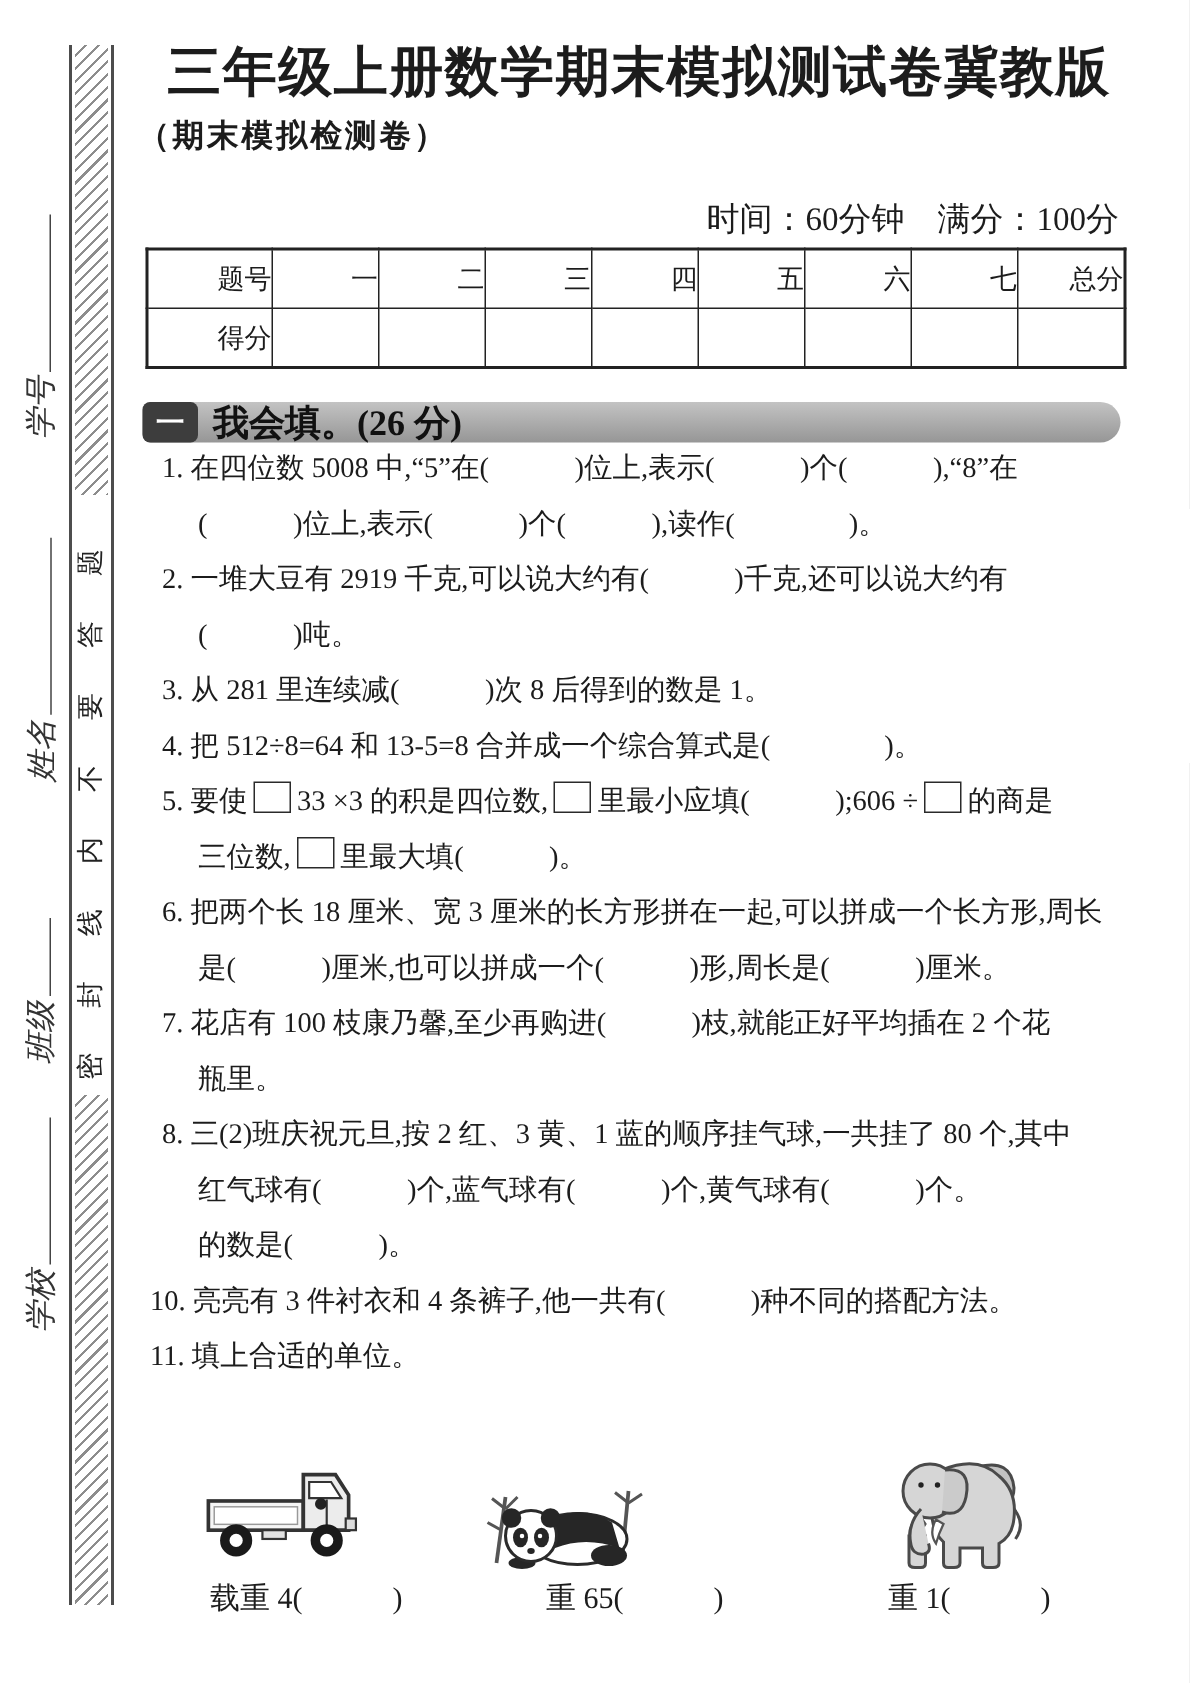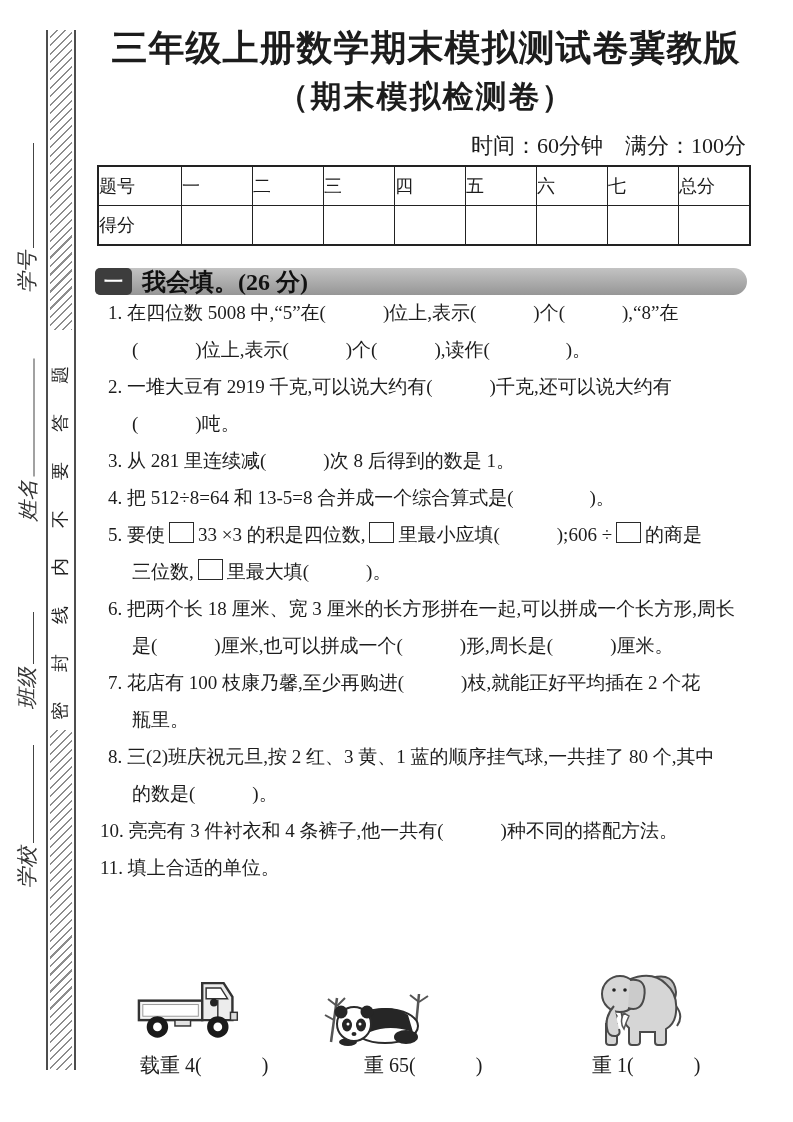--- a/index.html
+++ b/index.html
@@ -31,28 +31,28 @@
   .seal-text {
     position:absolute; left:-150px; top:514px; width:420px; height:28px; line-height:28px;
     transform:rotate(-90deg); text-align:center;
     letter-spacing:30px; font-size:18px; color:#222; font-style:normal;
   }
 
   
   .content { position:absolute; left:92px; top:0; width:668px; height:100%; }
   .title1 { position:absolute; top:24px; left:0; right:0; text-align:center;
             font-size:36px; font-weight:bold; letter-spacing:1px; }
-  .title2 { position:absolute; top:76px; left:0; right:0; text-align:center;
-            font-size:31px; font-weight:bold; letter-spacing:2px; }
+  .title2 { position:absolute; top:76px; left:0; right:0; 
+            font-size:21px; font-weight:bold; letter-spacing:2px; }
   .meta   { position:absolute; top:131px; right:14px; font-size:22px; }
 
   table.score-table { position:absolute; top:165px; left:5px; border-collapse:collapse;
                       border:2.5px solid #222; }
   table.score-table td { border:1.5px solid #222; height:38px; width:70px;
-                         text-align:left; font-size:18px; padding:0; }
+                         text-align:right; font-size:18px; padding:0; }
   table.score-table td.col0 { width:82px; }
 
   .section-bar {
     position:absolute; top:268px; left:3px; width:652px; height:27px;
     background:linear-gradient(180deg,#c3c3c3,#969696);
     border-radius:6px 14px 14px 6px;
     display:flex; align-items:center;
   }
   .section-index {
     width:37px; height:27px; background:#3d3d3d; border-radius:5px;
@@ -153,20 +153,21 @@
         <span>5. 要使</span><span class="sqbox"></span><span>33 ×3 的积是四位数,</span><span class="sqbox"></span><span>里最小应填(　　　);606 ÷</span><span class="sqbox"></span><span>的商是</span>
       </div>
       <div class="ql c">
         <span>三位数,</span><span class="sqbox"></span><span>里最大填(　　　)。</span>
       </div>
       <div class="ql">6. 把两个长 18 厘米、宽 3 厘米的长方形拼在一起,可以拼成一个长方形,周长</div>
       <div class="ql c">是(　　　)厘米,也可以拼成一个(　　　)形,周长是(　　　)厘米。</div>
       <div class="ql">7. 花店有 100 枝康乃馨,至少再购进(　　　)枝,就能正好平均插在 2 个花</div>
       <div class="ql c">瓶里。</div>
       <div class="ql">8. 三(2)班庆祝元旦,按 2 红、3 黄、1 蓝的顺序挂气球,一共挂了 80 个,其中</div>
+      <div class="ql c">红气球有(　　　)个,蓝气球有(　　　)个,黄气球有(　　　)个。</div>
       <div class="ql c">的数是(　　　)。</div>
       <div class="ql n2">10. 亮亮有 3 件衬衣和 4 条裤子,他一共有(　　　)种不同的搭配方法。</div>
       <div class="ql n2">11. 填上合适的单位。</div>
     </div>
 
     <div class="unit-row">
 
       <div class="fig fig-truck">
         <svg width="112" height="76" viewBox="0 0 115 75">
           <rect x="3" y="32" width="65" height="20" fill="#f5f5f5" stroke="#333" stroke-width="2.5"></rect>

